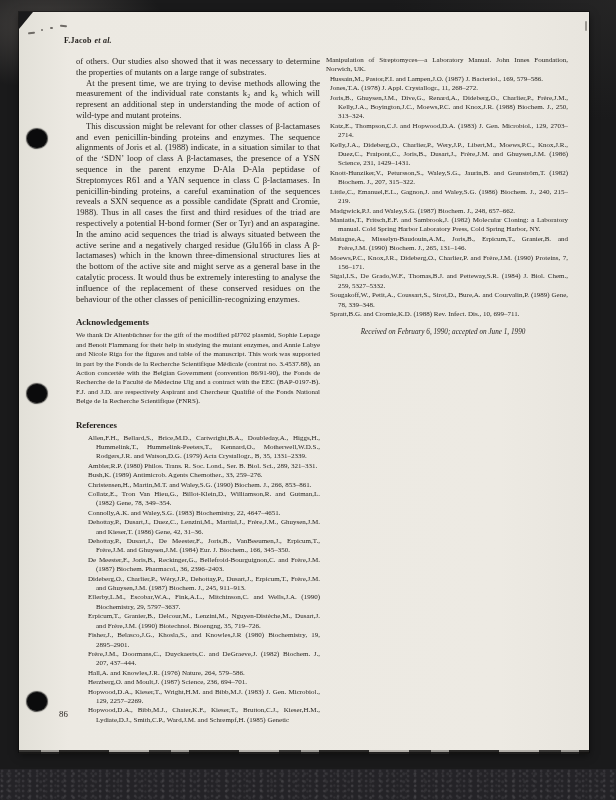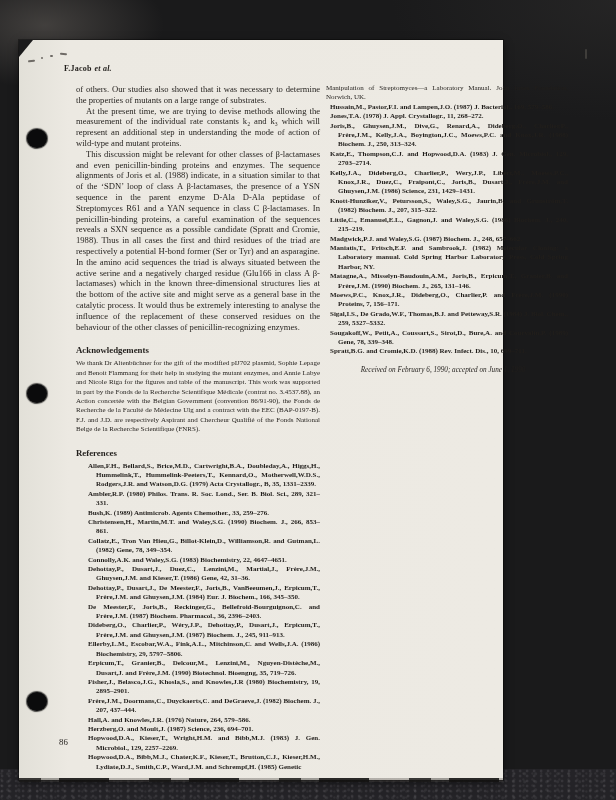--- a/index.html
+++ b/index.html
@@ -17,21 +17,21 @@
   }
   .floor{
     position:absolute;left:0;right:0;top:769px;height:31px;
     background:
       radial-gradient(circle at 30% 40%, rgba(150,148,152,.16) 0 .8px, transparent 1.8px) 0 0/7px 5px,
       radial-gradient(circle at 70% 60%, rgba(170,168,172,.10) 0 .9px, transparent 2px) 0 0/11px 8px,
       radial-gradient(circle at 15% 75%, rgba(120,118,122,.14) 0 .7px, transparent 1.6px) 0 0/9px 6px,
       #242327;
   }
   .page{
-    position:absolute;left:19px;top:40px;width:484px;height:740px;
+    position:absolute;left:19px;top:12px;width:570px;height:740px;
     background:linear-gradient(90deg,#e2e0d8 0px,#ece9e2 50px,#edeae3 480px,#e8e5de 570px);
     box-shadow:0 0 0 1px rgba(0,0,0,.35), 0 3px 8px rgba(0,0,0,.5);
     color:#211e1b;
   }
   .page::after{ 
     content:"";position:absolute;left:0;right:0;bottom:-2px;height:4px;
     background:repeating-linear-gradient(90deg,
       rgba(25,24,23,.85) 0 22px, rgba(60,58,55,.45) 22px 40px,
       rgba(20,19,18,.9) 40px 90px, rgba(70,66,62,.35) 90px 130px);
   }
@@ -73,21 +73,21 @@
   .body-text p.indent{text-indent:10px;}
 
   .sec-heading{
     margin:13px 0 4px 0;font-size:8.8px;font-weight:bold;
   }
   .small-text{font-size:7px;line-height:9.4px;text-align:justify;}
   .ack-text{margin:0;}
 
   .refs{margin:0;}
   .refs .ref{
-    margin:0;padding-left:20px;text-indent:-8px;font-weight:bold;
+    margin:0;padding-left:20px;text-indent:-8px;
   }
   .refs .ref-cont{
     margin:0;padding-left:8px;text-indent:0;
   }
   .received{
     margin:9px 0 0 0;font-size:7.2px;line-height:9.4px;font-style:italic;
     text-align:center;
   }
   .page-number{
     position:absolute;left:40px;top:697px;font-size:8.8px;
@@ -128,21 +128,21 @@
       <p class="ref">Allen,F.H., Bellard,S., Brice,M.D., Cartwright,B.A., Doubleday,A., Higgs,H., Hummelink,T., Hummelink-Peeters,T., Kennard,O., Motherwell,W.D.S., Rodgers,J.R. and Watson,D.G. (1979) Acta Crystallogr., B, 35, 1331–2339.</p>
       <p class="ref">Ambler,R.P. (1980) Philos. Trans. R. Soc. Lond., Ser. B. Biol. Sci., 289, 321–331.</p>
       <p class="ref">Bush,K. (1989) Antimicrob. Agents Chemother., 33, 259–276.</p>
       <p class="ref">Christensen,H., Martin,M.T. and Waley,S.G. (1990) Biochem. J., 266, 853–861.</p>
       <p class="ref">Collatz,E., Tron Van Hieu,G., Billot-Klein,D., Williamson,R. and Gutman,L. (1982) Gene, 78, 349–354.</p>
       <p class="ref">Connolly,A.K. and Waley,S.G. (1983) Biochemistry, 22, 4647–4651.</p>
       <p class="ref">Dehottay,P., Dusart,J., Duez,C., Lenzini,M., Martial,J., Frère,J.M., Ghuysen,J.M. and Kieser,T. (1986) Gene, 42, 31–36.</p>
       <p class="ref">Dehottay,P., Dusart,J., De Meester,F., Joris,B., VanBeeumen,J., Erpicum,T., Frère,J.M. and Ghuysen,J.M. (1984) Eur. J. Biochem., 166, 345–350.</p>
       <p class="ref">De Meester,F., Joris,B., Reckinger,G., Bellefroid-Bourguignon,C. and Frère,J.M. (1987) Biochem. Pharmacol., 36, 2396–2403.</p>
       <p class="ref">Dideberg,O., Charlier,P., Wéry,J.P., Dehottay,P., Dusart,J., Erpicum,T., Frère,J.M. and Ghuysen,J.M. (1987) Biochem. J., 245, 911–913.</p>
-      <p class="ref">Ellerby,L.M., Escobar,W.A., Fink,A.L., Mitchinson,C. and Wells,J.A. (1986) Biochemistry, 29, 5797–5806.</p>
+      <p class="ref">Ellerby,L.M., Escobar,W.A., Fink,A.L., Mitchinson,C. and Wells,J.A. (1990) Biochemistry, 29, 5797–3637.</p>
       <p class="ref">Erpicum,T., Granier,B., Delcour,M., Lenzini,M., Nguyen-Distèche,M., Dusart,J. and Frère,J.M. (1990) Biotechnol. Bioengng, 35, 719–726.</p>
       <p class="ref">Fisher,J., Belasco,J.G., Khosla,S., and Knowles,J.R (1980) Biochemistry, 19, 2895–2901.</p>
       <p class="ref">Frère,J.M., Doormans,C., Duyckaerts,C. and DeGraeve,J. (1982) Biochem. J., 207, 437–444.</p>
       <p class="ref">Hall,A. and Knowles,J.R. (1976) Nature, 264, 579–586.</p>
       <p class="ref">Herzberg,O. and Moult,J. (1987) Science, 236, 694–701.</p>
       <p class="ref">Hopwood,D.A., Kieser,T., Wright,H.M. and Bibb,M.J. (1983) J. Gen. Microbiol., 129, 2257–2269.</p>
       <p class="ref">Hopwood,D.A., Bibb,M.J., Chater,K.F., Kieser,T., Brutton,C.J., Kieser,H.M., Lydiate,D.J., Smith,C.P., Ward,J.M. and Schrempf,H. (1985) Genetic</p>
     </div>
   </div>
 

